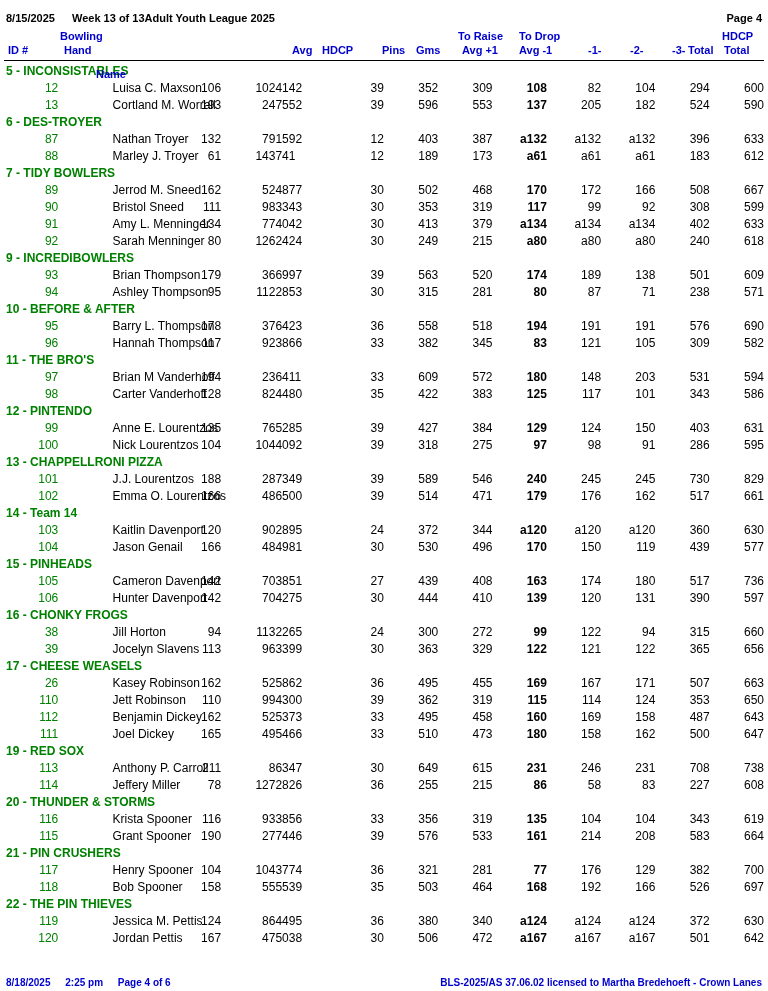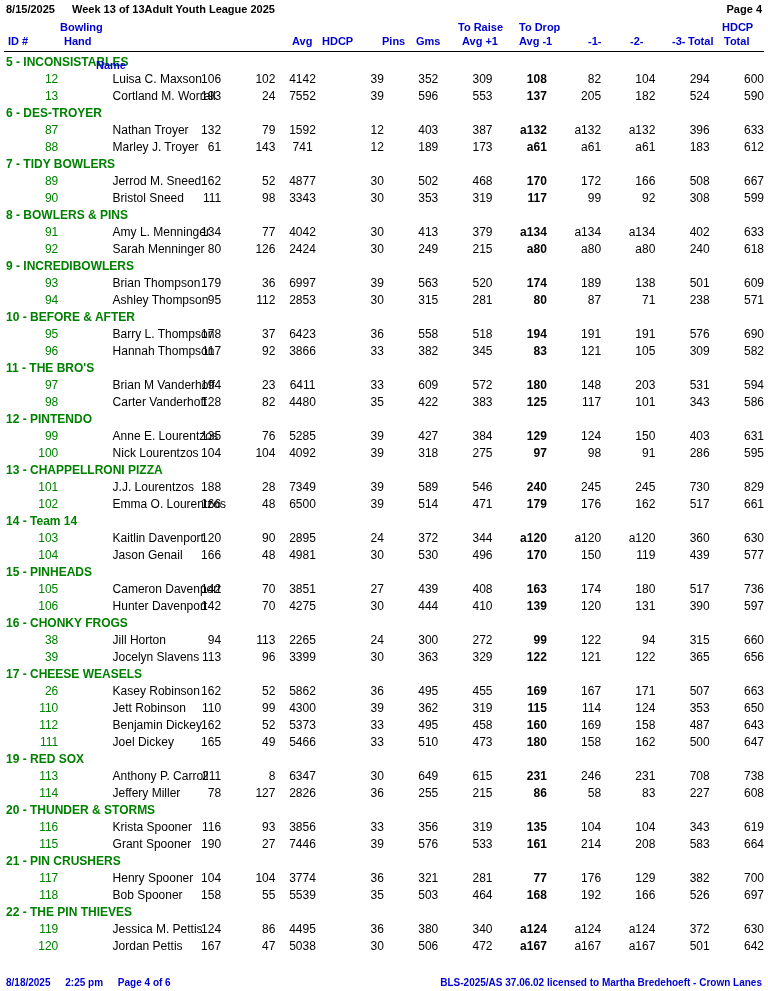--- a/index.html
+++ b/index.html
@@ -21,21 +21,21 @@
     width: 768px;
     height: 991px;
     padding: 0;
   }
   
   .top-header {
     display: flex;
     align-items: baseline;
     font-weight: bold;
     font-size: 11px;
-    padding: 3px 6px 0 6px;
+    padding: 12px 6px 0 6px;
   }
   .top-left {
     white-space: nowrap;
   }
   .top-left .date { margin-right: 14px; }
   .top-center {
     flex: 1;
     text-align: left;
     white-space: nowrap;
   }
@@ -79,21 +79,21 @@
     color: #008000;
     font-weight: bold;
     font-size: 12px;
     padding-left: 2px;
   }
   td.c-id     { width: 38px;  text-align: right; padding-right: 6px; color:#008000; }
   td.c-hand   { width: 34px;  text-align: center; }
   td.c-name   { width: 186px; text-align: left; padding-left: 10px; }
   td.c-avg    { width: 40px;  text-align: right; padding-right: 4px; }
   td.c-hdcp   { width: 40px;  text-align: right; padding-right: 4px; }
-  td.c-pins   { width: 56px;  text-align: center; padding-right: 4px; }
+  td.c-pins   { width: 56px;  text-align: left; padding-right: 4px; }
   td.c-gms    { width: 36px;  text-align: right; padding-right: 4px; }
   td.c-raise  { width: 58px;  text-align: right; padding-right: 8px; }
   td.c-drop   { width: 54px;  text-align: right; padding-right: 8px; }
   td.c-g1     { width: 44px;  text-align: right; padding-right: 2px; font-weight: bold; }
   td.c-g2     { width: 44px;  text-align: right; padding-right: 2px; }
   td.c-g3     { width: 44px;  text-align: right; padding-right: 2px; }
   td.c-total  { width: 44px;  text-align: right; padding-right: 4px; }
   td.c-hdcptot{ width: 48px;  text-align: right; padding-right: 6px; }
   
   .footer {
@@ -255,23 +255,20 @@
           <td class="c-pins">3343</td>
           <td class="c-gms">30</td>
           <td class="c-raise">353</td>
           <td class="c-drop">319</td>
           <td class="c-g1">117</td>
           <td class="c-g2">99</td>
           <td class="c-g3">92</td>
           <td class="c-total">308</td>
           <td class="c-hdcptot">599</td>
         </tr>
-        <tr class="team-row">
-          <td colspan="14">8 - BOWLERS &amp; PINS</td>
-        </tr>
         <tr>
           <td class="c-id">91</td>
           <td class="c-hand"></td>
           <td class="c-name">Amy L. Menninger</td>
           <td class="c-avg">134</td>
           <td class="c-hdcp">77</td>
           <td class="c-pins">4042</td>
           <td class="c-gms">30</td>
           <td class="c-raise">413</td>
           <td class="c-drop">379</td>

